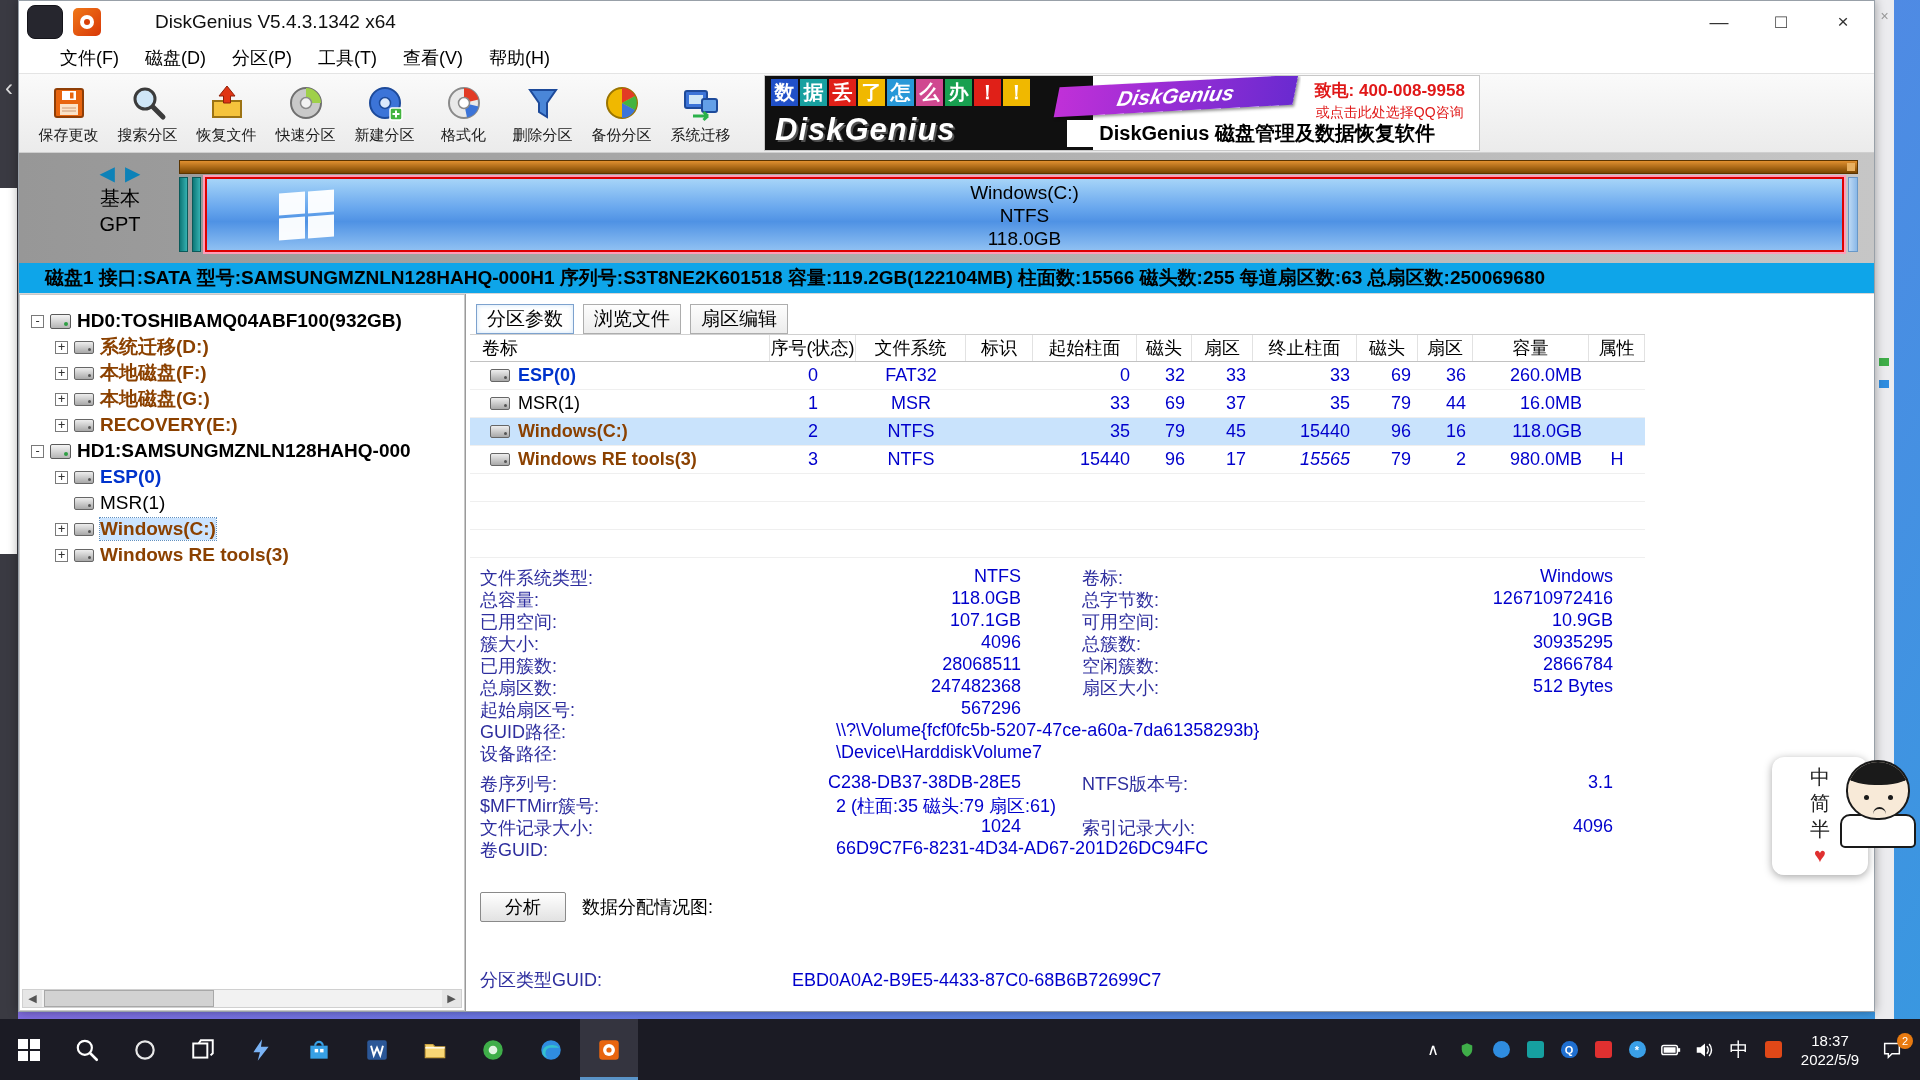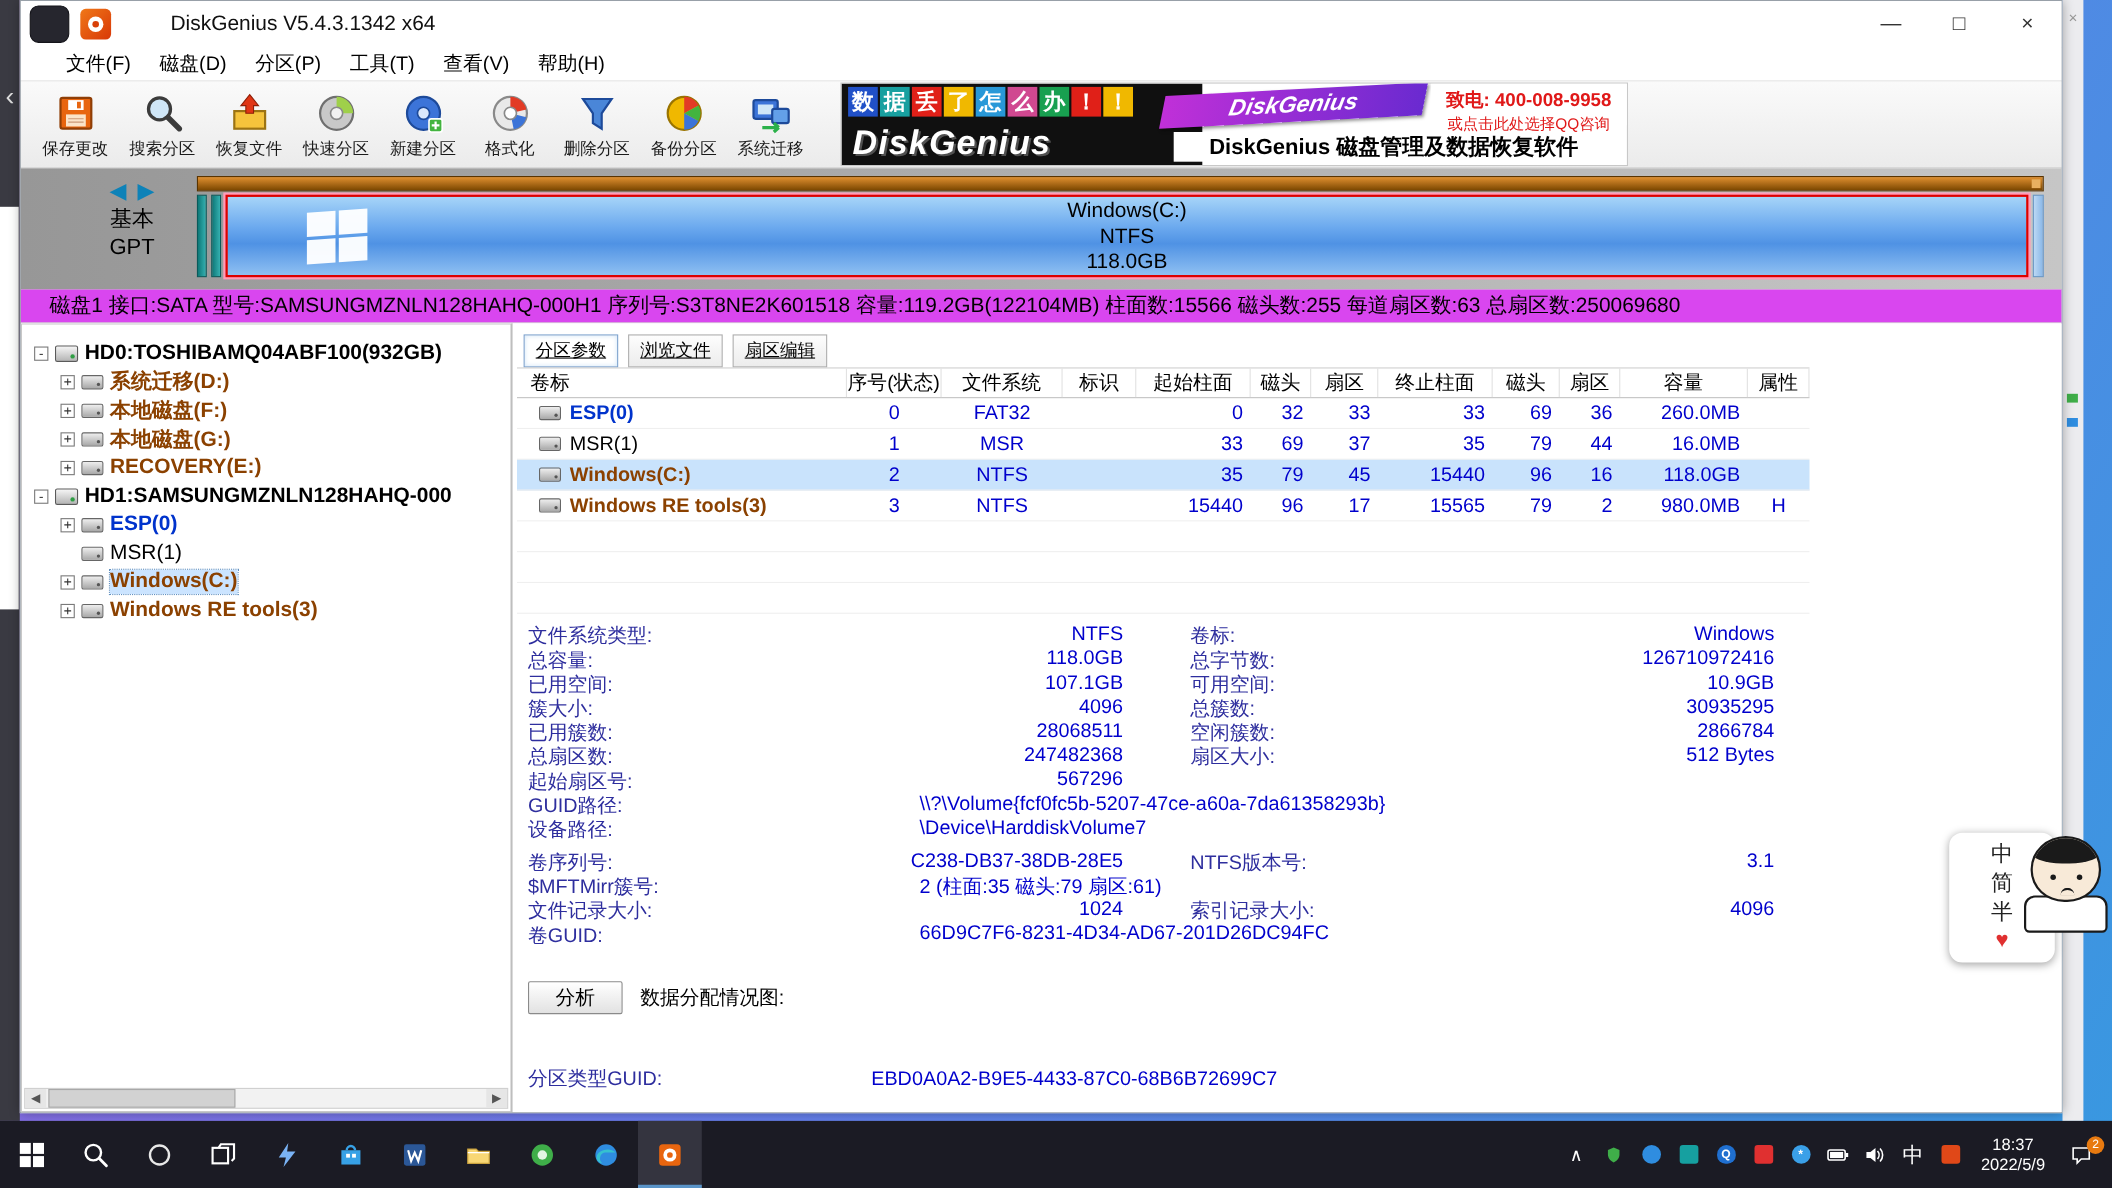--- a/index.html
+++ b/index.html
@@ -64,22 +64,22 @@
   .pt-row { position:absolute; top:17px; bottom:0; left:0; right:0; display:flex; gap:4px; }
   .sliver-teal { width:9px; background:linear-gradient(90deg,#0e7878,#35b0b0); border:1px solid #0a5a5a; }
   .sliver-light { width:10px; background:linear-gradient(90deg,#bcd8f4,#8ab8e8); border:1px solid #6898c8; }
   .pt-main { flex:1; position:relative; border:2px solid #dd0000; box-shadow:0 0 0 2px #ff9cb8;
     background:linear-gradient(180deg,#a6d4f8 0%,#6aa8ee 40%,#4f92e4 60%,#8fc0f2 100%); }
   .pt-text { position:absolute; left:0; right:0; top:50%; transform:translateY(-50%); text-align:center; font-size:19px; line-height:23px; color:#000; }
   .win-flag { position:absolute; left:72px; top:50%; transform:translateY(-50%) skewY(-4deg);
     display:grid; grid-template-columns:26px 26px; grid-template-rows:22px 22px; gap:3px; }
   .win-flag span { background:#fff; opacity:.96; }
 
-  .disk-info { height:31px; background:#d946ef; border-bottom:1px solid #d6d6d6; display:flex; align-items:center;
-    padding-left:26px; font-size:19px; color:#000; flex:none; white-space:nowrap; }
+  .disk-info { height:31px; background:#0ea5e9; border-bottom:1px solid #d6d6d6; display:flex; align-items:center;
+    padding-left:26px; font-size:19px; color:#000; flex:none; white-space:nowrap;font-weight:bold; }
 
   
   .main { flex:1; display:flex; min-height:0; background:#fff; }
   .tree-panel { width:447px; flex:none; border-right:1px solid #9a9a9a; box-shadow:inset 0 0 0 1px #c8c8c8;
     position:relative; background:#fff; padding:14px 2px 26px 8px; overflow:hidden; }
   .tree-row { height:26px; display:flex; align-items:center; font-size:19px; white-space:nowrap; }
   .expander { width:13px; height:13px; border:1px solid #7a7a7a; background:#fff; color:#333; font-size:12px;
     line-height:10px; text-align:center; margin-right:6px; flex:none; font-family:"DejaVu Sans Mono",monospace; }
   .expander-spacer { width:19px; flex:none; }
   .hd-icon { width:21px; height:15px; margin-right:6px; flex:none; background:linear-gradient(180deg,#f5f5f5,#b5b5b5);
@@ -94,21 +94,21 @@
   .t-plain { color:#000; }
   .tree-row.selected .tree-label { background:#cbe4ff; outline:1px dotted #6090c0; }
   .tree-hscroll { position:absolute; left:3px; right:3px; bottom:3px; height:19px; background:#f2f2f2; border:1px solid #d0d0d0; display:flex; align-items:stretch; }
   .hs-arrow { width:19px; display:flex; align-items:center; justify-content:center; font-size:11px; color:#555; background:#e6e6e6; }
   .hs-thumb { margin-left:2px; width:170px; background:#d2d2d2; border:1px solid #a8a8a8; }
   .hs-fill { flex:1; }
 
   .content-panel { flex:1; position:relative; overflow:hidden; background:#fff; }
   .tab-bar { position:absolute; left:10px; top:10px; display:flex; gap:9px; }
   .tab { min-width:78px; height:30px; padding:0 10px; display:flex; align-items:center; justify-content:center;
-    font-size:16px; color:#000; border:1px solid #adadad; background:linear-gradient(#fdfdfd,#ececec);text-decoration:underline; }
+    font-size:19px; color:#000; border:1px solid #adadad; background:linear-gradient(#fdfdfd,#ececec); }
   .tab.active { background:#fff; border-color:#7da2ce; box-shadow:inset 0 0 5px #cfe4f7; }
 
   .ptable { position:absolute; left:4px; top:40px; }
   .thead { display:flex; height:28px; border-top:1px solid #d0d0d0; border-bottom:1px solid #c2c2c2; }
   .th { display:flex; align-items:center; justify-content:center; font-size:18px; color:#000; border-right:1px solid #e2e2e2; flex:none; }
   .th.th-left { justify-content:flex-start; padding-left:12px; }
   .tr { display:flex; height:28px; border-bottom:1px solid #efefef; }
   .tr.selected { background:#c9e3fc; }
   .td { display:flex; align-items:center; font-size:18px; color:#0000cc; padding:0 7px; flex:none; overflow:hidden; white-space:nowrap; }
   .td.a-right { justify-content:flex-end; }
@@ -495,21 +495,21 @@
             <div class="td a-left td-name" style="width: 300px;">
               <span class="vol-icon"></span>
               <span class="n-volume">Windows RE tools(3)</span>
             </div>
             <div class="td a-center" style="width: 86px;">3</div>
             <div class="td a-center" style="width: 110px;">NTFS</div>
             <div class="td a-center" style="width: 67px;"></div>
             <div class="td a-right" style="width: 104px;">15440</div>
             <div class="td a-right" style="width: 55px;">96</div>
             <div class="td a-right" style="width: 61px;">17</div>
-            <div class="td a-right" style="width: 104px;">15565</div>
+            <div class="td a-right" style="width: 104px; font-style: italic;">15565</div>
             <div class="td a-right" style="width: 61px;">79</div>
             <div class="td a-right" style="width: 55px;">2</div>
             <div class="td a-right" style="width: 116px;">980.0MB</div>
             <div class="td a-center" style="width: 56px;">H</div>
           </div>
           <div class="tr">
             <div class="td" style="width: 300px;"></div>
             <div class="td" style="width: 86px;"></div>
             <div class="td" style="width: 110px;"></div>
             <div class="td" style="width: 67px;"></div>

